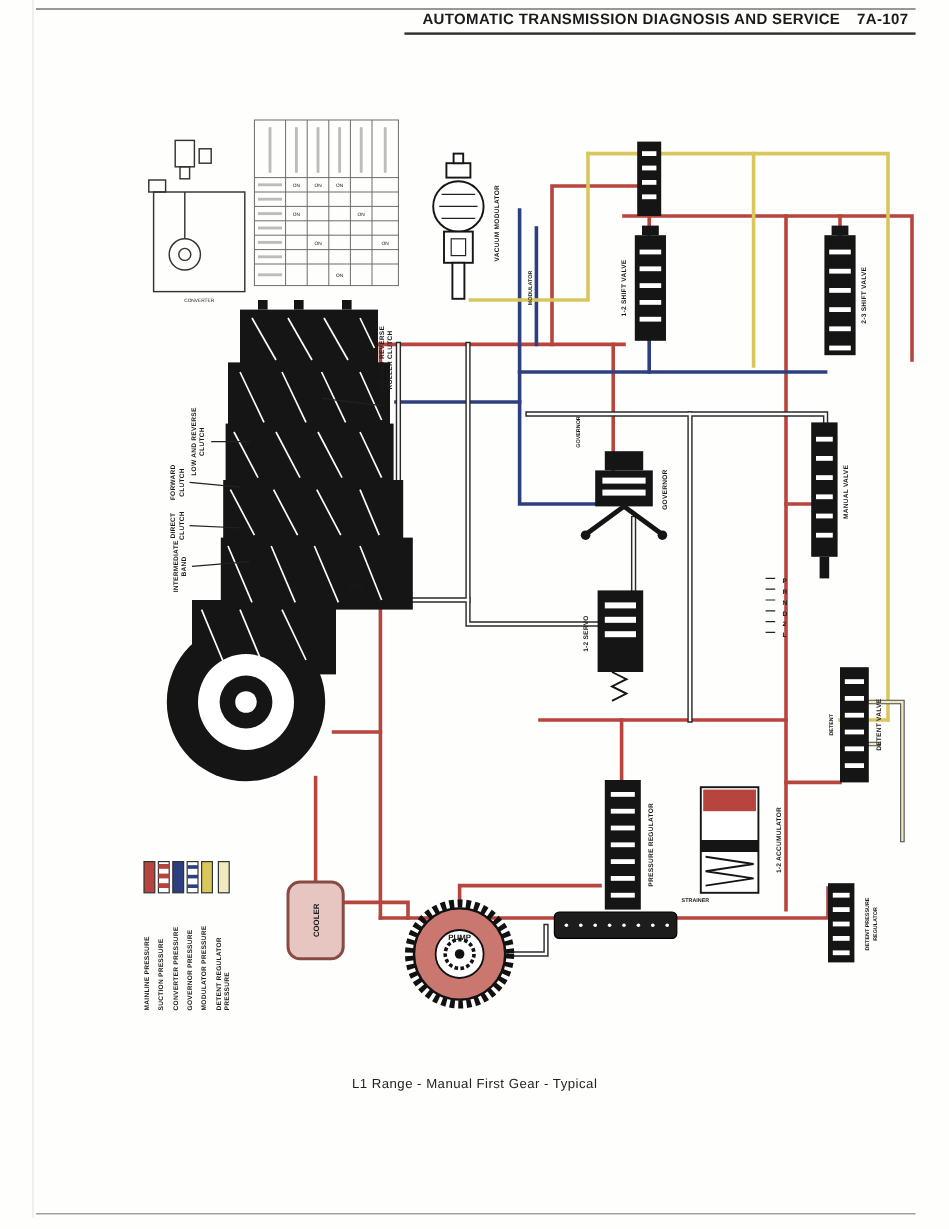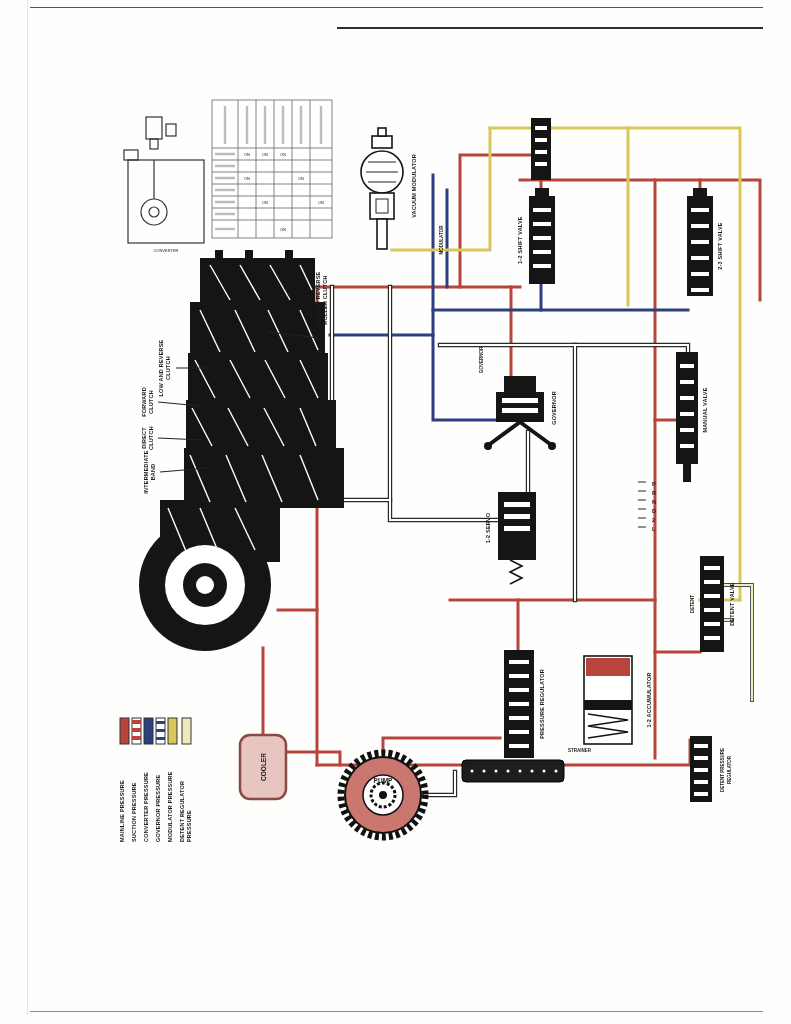--- a/index.html
+++ b/index.html
@@ -29,20 +29,23 @@
   .hatch line{stroke:#fff;stroke-width:1.4;}
   .gridln{stroke:#666;stroke-width:.8;}
   .sqg{stroke:#9a9a9a;stroke-width:2.4;opacity:.65;}
 </style>
 </head>
 <body>
 
 <div class="page">
 
   <div class="rule" style="left:30px;right:28px;top:7px;height:1px;"></div>
+  <div class="hdr">
+    <span>AUTOMATIC TRANSMISSION DIAGNOSIS AND SERVICE</span><span class="pg">7A-107</span>
+  </div>
   <div class="rule" style="left:337px;right:28px;top:27px;height:2px;background:#2e2e2e;"></div>
   <div class="rule" style="left:27px;top:0;height:1015px;width:1px;background:#e4e4e0;"></div>
   <div class="rule" style="left:30px;right:28px;top:1011px;height:1px;background:#8a8a8a;"></div>
 
   <svg width="791" height="1024" viewBox="0 0 791 1024">
 
     <g>
       <rect x="212" y="100" width="120" height="138" fill="none" class="gridln" stroke="#666"></rect>
       <line x1="238" y1="100" x2="238" y2="238" class="gridln"></line>
       <line x1="256" y1="100" x2="256" y2="238" class="gridln"></line>
@@ -404,13 +407,14 @@
       <text class="t5" transform="translate(124,842) rotate(-90)">MAINLINE PRESSURE</text>
       <text class="t5" transform="translate(136,842) rotate(-90)">SUCTION PRESSURE</text>
       <text class="t5" transform="translate(148,842) rotate(-90)">CONVERTER PRESSURE</text>
       <text class="t5" transform="translate(160,842) rotate(-90)">GOVERNOR PRESSURE</text>
       <text class="t5" transform="translate(172,842) rotate(-90)">MODULATOR PRESSURE</text>
       <text class="t5" transform="translate(184,842) rotate(-90)">DETENT REGULATOR</text>
       <text class="t5" transform="translate(191,842) rotate(-90)">PRESSURE</text>
     </g>
   </svg>
 
+  <div class="caption">L1 Range - Manual First Gear - Typical</div>
 </div>
 
 </body></html>

